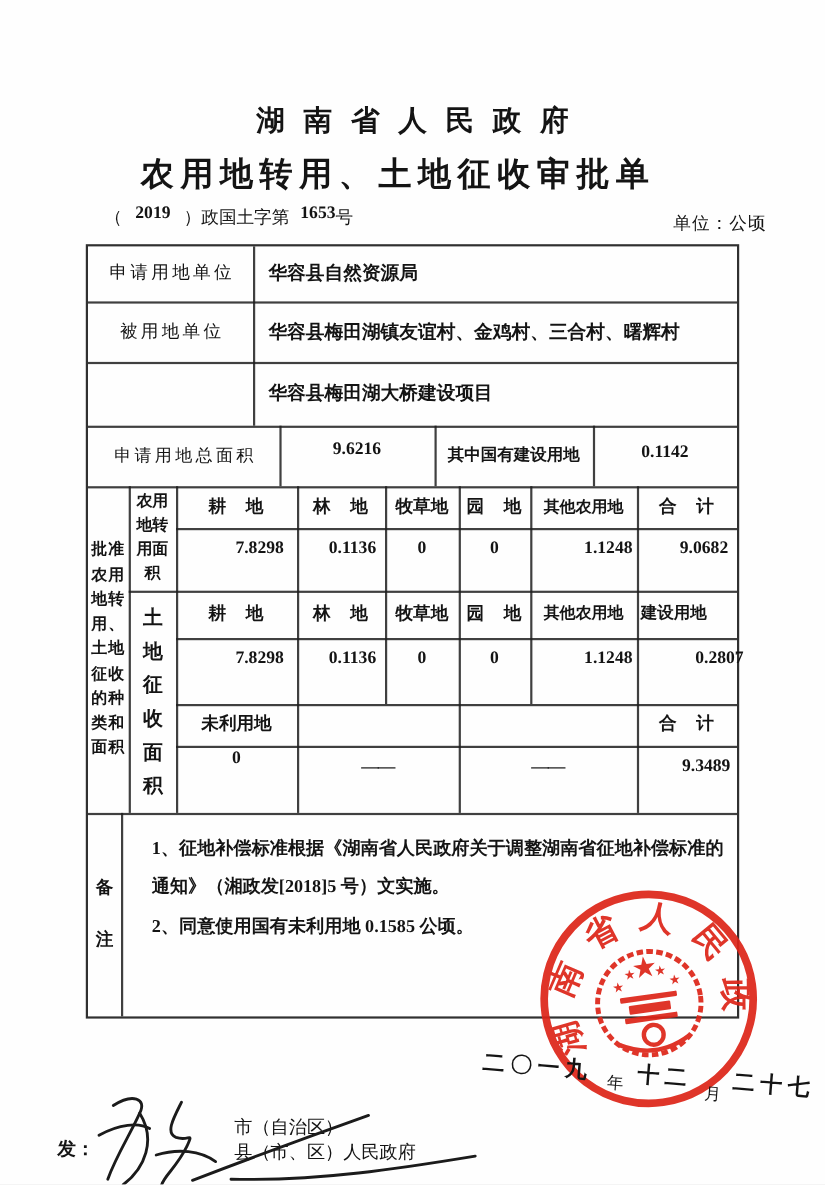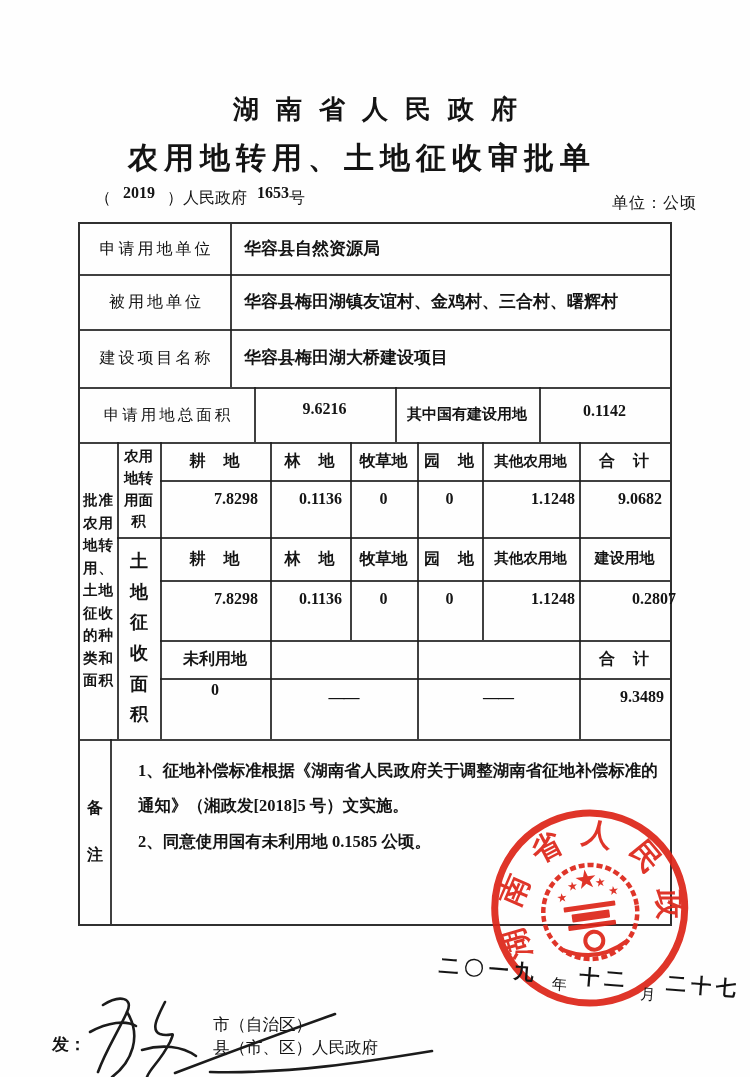--- a/index.html
+++ b/index.html
@@ -67,21 +67,21 @@
 </style>
 </head>
 <body>
 
 <div class="page">
 
   <div class="title">湖南省人民政府</div>
   <div class="subtitle">农用地转用、土地征收审批单</div>
 
   <div class="docnum">
-    <span>（</span><span class="gap-s"></span><span class="raised">2019</span><span class="gap-s"></span><span>）人民政府</span><span class="gap-m"></span><span class="raised">1653</span><span>号</span>
+    <span>（</span><span class="gap-s"></span><span class="raised">2019</span><span class="gap-s"></span><span>）政国土字第</span><span class="gap-m"></span><span class="raised">1653</span><span>号</span>
   </div>
   <div class="unit-label">单位：公顷</div>
 
   <div class="tbl">
 
     <div class="ln v" style="left:150px;top:0;height:163px;"></div>
     <div class="ln v" style="left:174px;top:163px;height:55px;"></div>
     <div class="ln v" style="left:315px;top:163px;height:55px;"></div>
     <div class="ln v" style="left:459px;top:163px;height:55px;"></div>
     <div class="ln v" style="left:37px;top:218px;height:297px;"></div>
@@ -103,21 +103,20 @@
     <div class="ln h" style="left:80px;top:416px;width:510px;"></div>
     <div class="ln h" style="left:80px;top:454px;width:510px;"></div>
     <div class="ln h" style="left:0;top:515px;width:590px;"></div>
 
     <div class="cell lbl" style="left:0;top:0;width:150px;height:50px;">申请用地单位</div>
     <div class="cell val" style="left:152px;top:0;width:436px;height:50px;">华容县自然资源局</div>
 
     <div class="cell lbl" style="left:0;top:50px;width:150px;height:55px;">被用地单位</div>
     <div class="cell val" style="left:152px;top:50px;width:436px;height:55px;">华容县梅田湖镇友谊村、金鸡村、三合村、曙辉村</div>
 
-    <div class="cell lbl" style="left:0;top:105px;width:150px;height:58px;">建设项目名称</div>
     <div class="cell val" style="left:152px;top:105px;width:436px;height:58px;">华容县梅田湖大桥建设项目</div>
 
     <div class="cell lbl" style="left:0;top:163px;width:174px;height:55px;font-size:15.5px;">申请用地总面积</div>
     <div class="cell" style="left:174px;top:163px;width:141px;height:55px;font-weight:bold;align-items:flex-start;padding-top:12px;">9.6216</div>
     <div class="cell" style="left:315px;top:163px;width:144px;height:55px;font-size:15px;font-weight:600;">其中国有建设用地</div>
     <div class="cell" style="left:459px;top:163px;width:131px;height:55px;font-weight:bold;align-items:flex-start;padding-top:14px;">0.1142</div>
 
     <div class="cell side-label wrapv" style="left:0;top:218px;width:37px;height:297px;">批准农用地转用、土地征收的种类和面积</div>
 
     <div class="cell sub-label wrapv" style="left:37px;top:218px;width:43px;height:95px;">农用地转用面积</div>
@@ -138,21 +137,21 @@
 
     <div class="cell vert-label wrapv" style="left:37px;top:313px;width:43px;height:202px;">
         <span style="display:inline-block;width:17px;word-break:break-all;">土地征收面积</span>
       </div>
 
     <div class="cell hdr" style="left:80px;top:313px;width:110px;height:43px;">耕　地</div>
     <div class="cell hdr" style="left:190px;top:313px;width:80px;height:43px;">林　地</div>
     <div class="cell hdr" style="left:270px;top:313px;width:67px;height:43px;letter-spacing:0;">牧草地</div>
     <div class="cell hdr" style="left:337px;top:313px;width:65px;height:43px;">园　地</div>
     <div class="cell hdr" style="left:402px;top:313px;width:97px;height:43px;font-size:14.5px;letter-spacing:0;">其他农用地</div>
-    <div class="cell hdr" style="left:499px;top:313px;width:91px;height:43px;font-size:15px;letter-spacing:0;">建设用地</div>
+    <div class="cell hdr" style="left:487px;top:313px;width:91px;height:43px;font-size:15px;letter-spacing:0;">建设用地</div>
 
     <div class="cell num" style="left:80px;top:356px;width:110px;height:45px;padding-right:12px;">7.8298</div>
     <div class="cell num" style="left:190px;top:356px;width:80px;height:45px;padding-right:8px;">0.1136</div>
     <div class="cell numc" style="left:270px;top:356px;width:67px;height:45px;">0</div>
     <div class="cell numc" style="left:337px;top:356px;width:65px;height:45px;">0</div>
     <div class="cell num" style="left:402px;top:356px;width:97px;height:45px;padding-right:4px;">1.1248</div>
     <div class="cell num" style="left:499px;top:356px;width:107px;height:45px;padding-right:10px;">0.2807</div>
 
     <div class="cell hdr" style="left:80px;top:416px;width:110px;height:38px;letter-spacing:0;">未利用地</div>
     <div class="cell hdr" style="left:499px;top:416px;width:91px;height:38px;">合　计</div>

